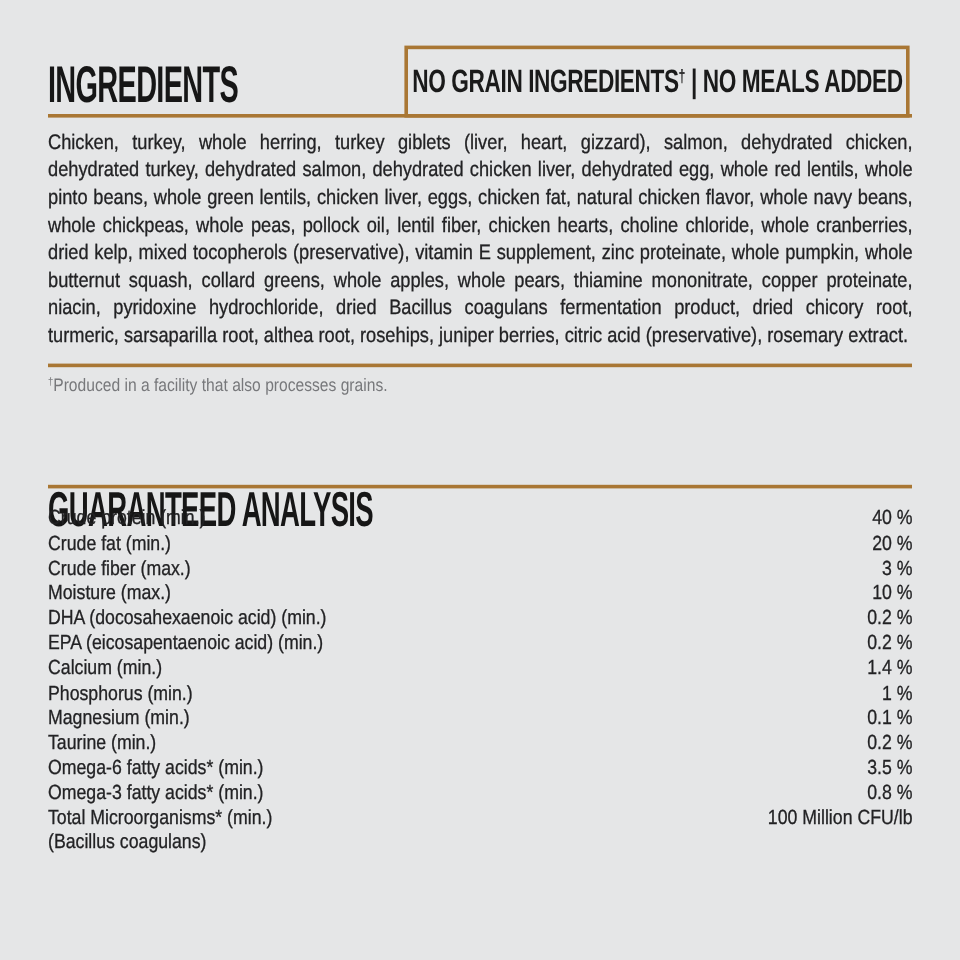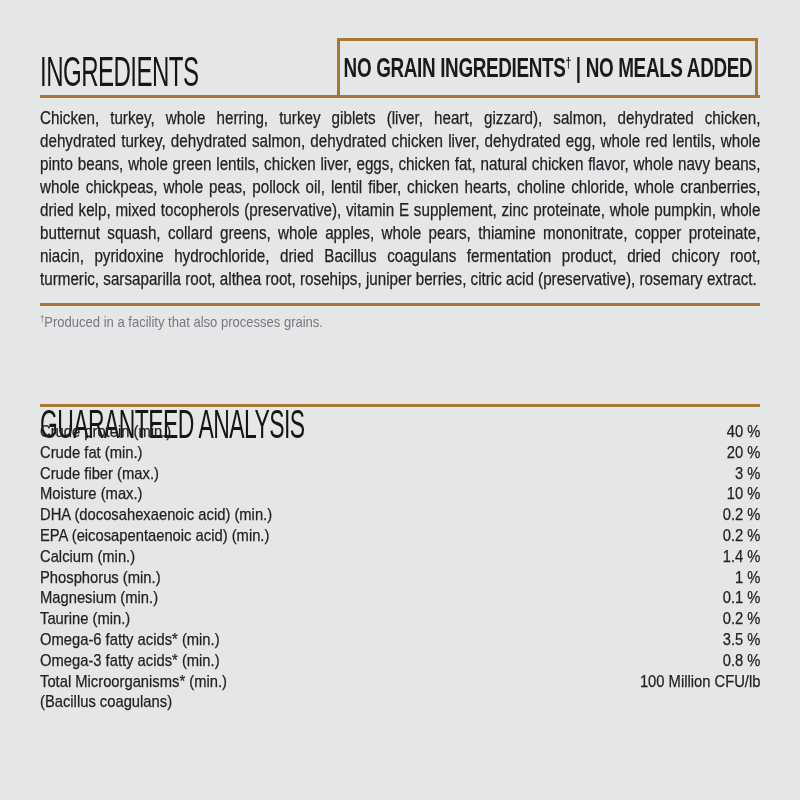--- a/index.html
+++ b/index.html
@@ -11,21 +11,21 @@
     background: #E5E6E7;
     font-family: "Liberation Sans", sans-serif;
     color: #1E1E1E;
     overflow: hidden;
   }
   
   .heading {
     position: absolute;
     left: 40px;
     white-space: nowrap;
-    font-weight: 400;
+    font-weight: 700;
     color: #161616;
     line-height: 1;
   }
   .heading .squeeze {
     display: inline-block;
     transform: scaleX(0.56);
     transform-origin: 0 50%;
     letter-spacing: -1px;
   }
   #ingredients-heading { top: 50px; font-size: 43px; }

